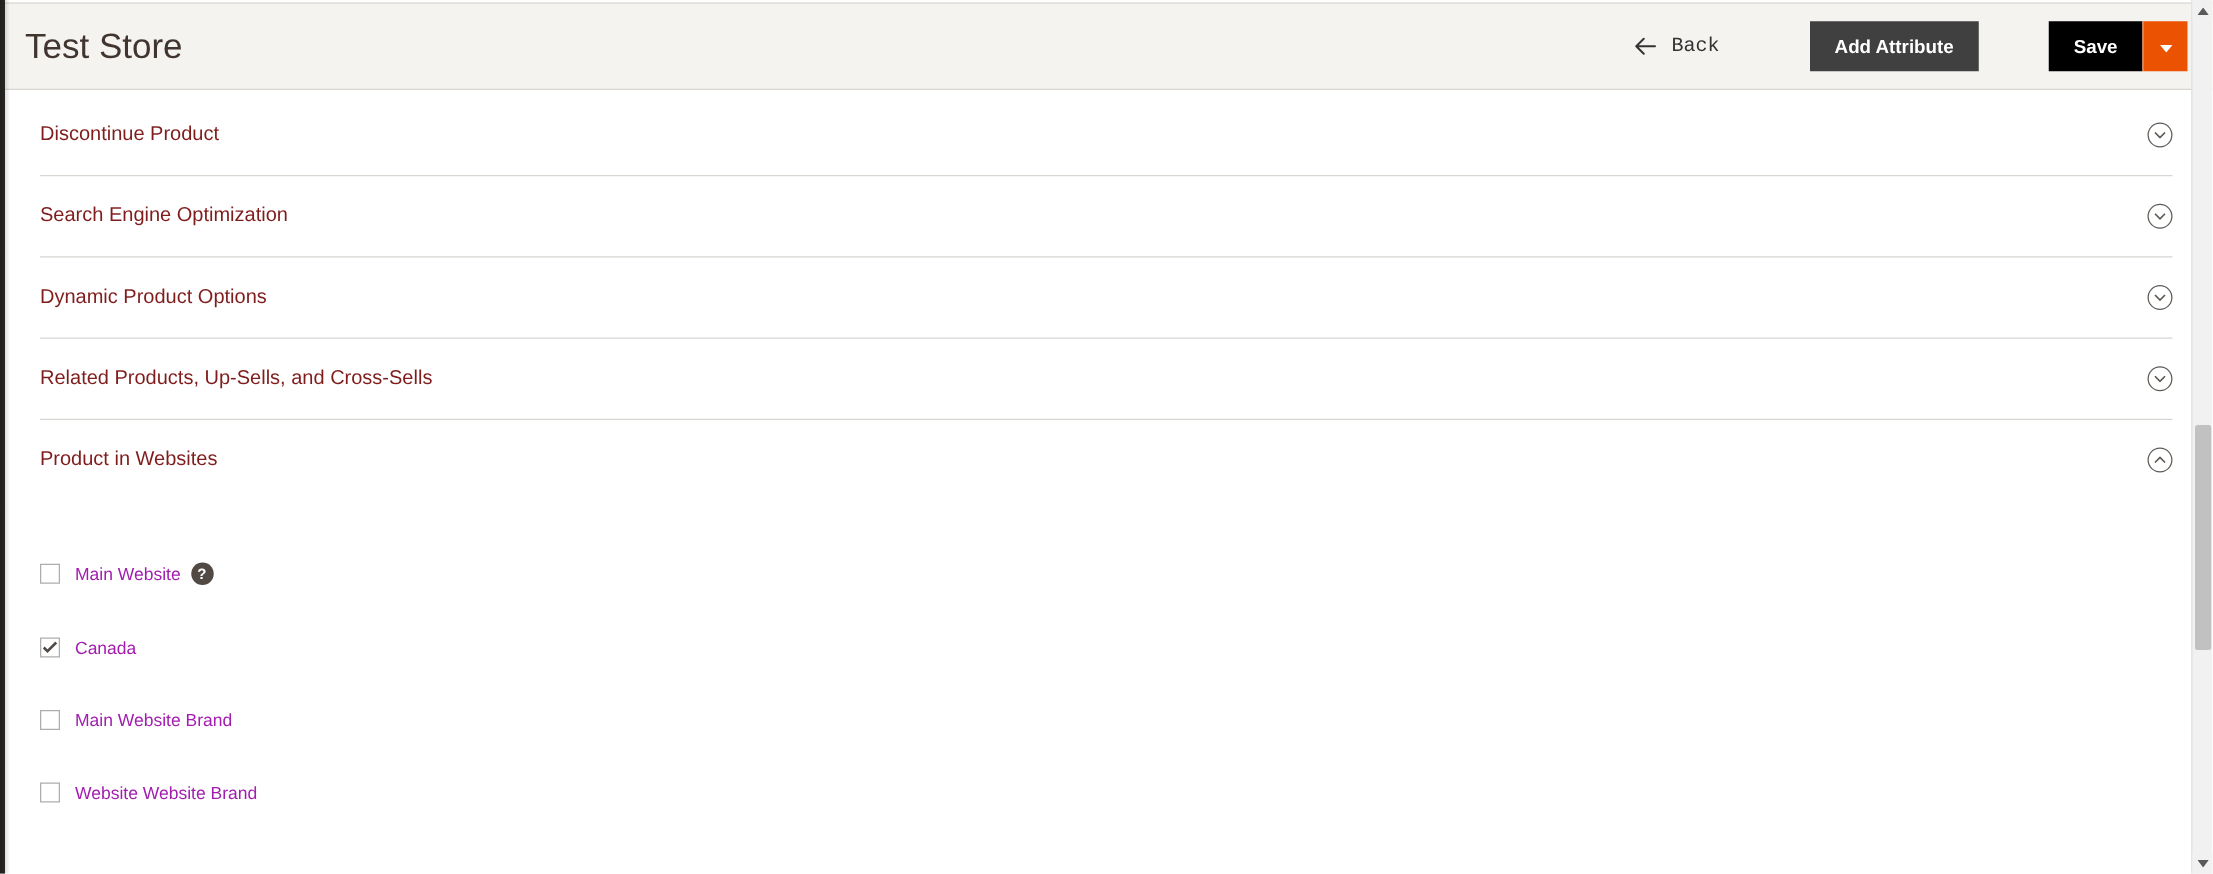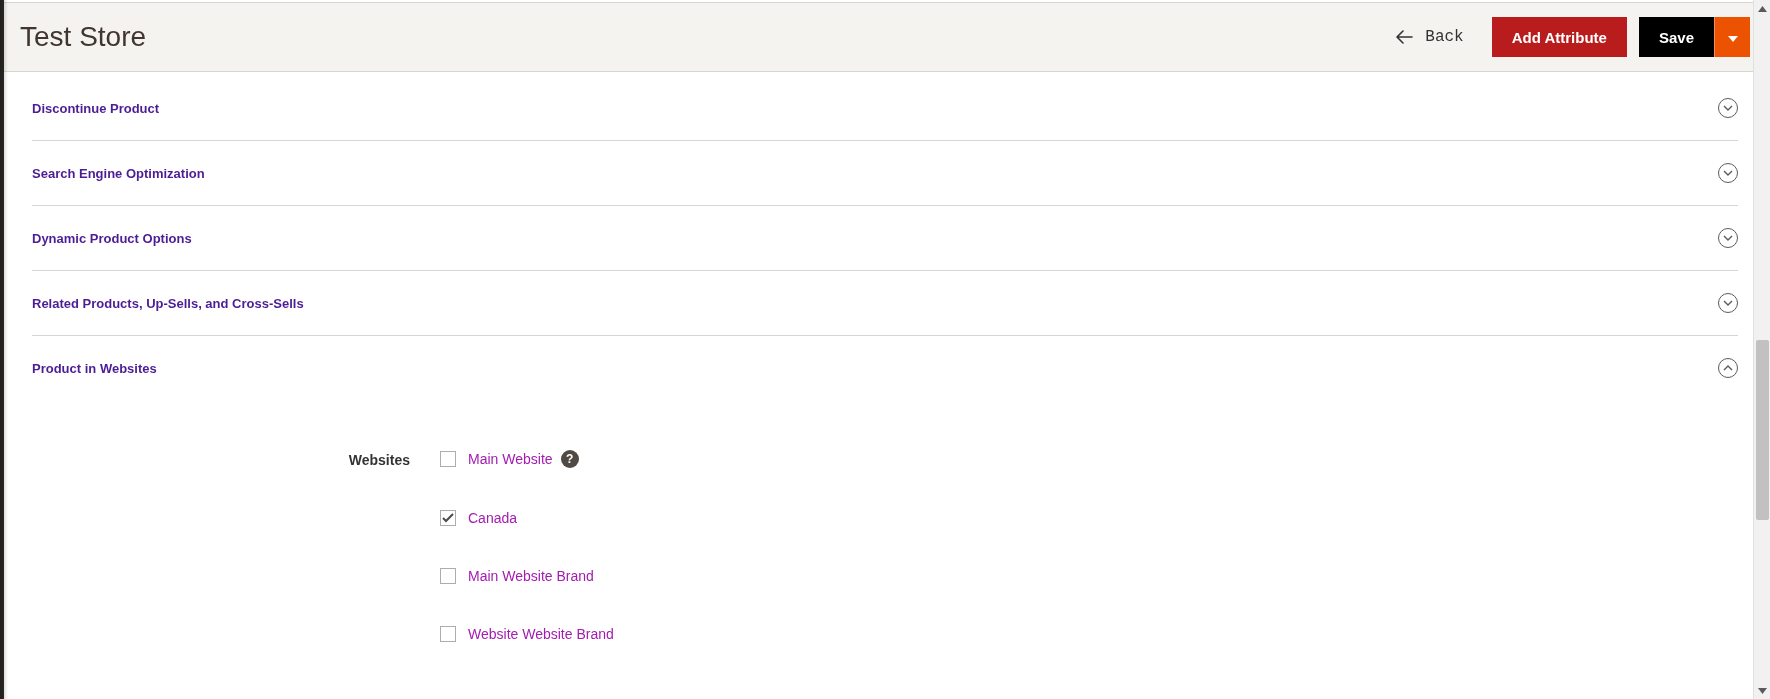--- a/index.html
+++ b/index.html
@@ -32,20 +32,21 @@
   }
   .header {
     height: 70px;
     background: #f5f3f0;
     border-bottom: 1px solid #d9d6d2;
     border-top: 1px solid #d9d6d2;
     display: flex;
     align-items: center;
     padding: 0 20px 0 20px;
     margin-top: 2px;
+    gap: 44px;
   }
   .page-title {
     font-size: 28px;
     font-weight: 400;
     color: #41362f;
     flex: 0 0 auto;
   }
   .header-spacer { flex: 1 1 auto; }
   .back-link {
     display: inline-flex;
@@ -66,21 +67,21 @@
     border: none;
     font-size: 15px;
     font-weight: 600;
     cursor: pointer;
     display: inline-flex;
     align-items: center;
     justify-content: center;
     color: #fff;
     margin-right: 12px;
   }
-  .btn-dark { background: #b91c1c; }
+  .btn-dark { background: #404040; }
   .btn-primary { background: #000000; margin-right: 0; }
   .save-group { display: inline-flex; }
   .save-group .btn { margin-right: 0; }
   .save-dropdown {
     width: 36px;
     height: 40px;
     background: #eb5202;
     border: none;
     border-left: 1px solid rgba(255,255,255,0.35);
     cursor: pointer;
@@ -94,23 +95,23 @@
   }
   .section-row {
     display: flex;
     align-items: center;
     justify-content: space-between;
     padding: 22px 0;
     border-bottom: 1px solid #d9d6d2;
     cursor: pointer;
   }
   .section-title {
-    font-size: 13px;
-    font-weight: 700;
-    color: #4c1d95;
+    font-size: 16px;
+    font-weight: 400;
+    color: #7f1d1d;
   }
   .section-row.first-row { border-top: none; padding-top: 26px; }
   .collapse-icon {
     width: 20px; height: 20px;
     border: 1.5px solid #5f5a55;
     border-radius: 50%;
     display: inline-flex;
     align-items: center;
     justify-content: center;
   }
@@ -264,21 +265,20 @@
       <div class="section-title">Product in Websites</div>
       <span class="collapse-icon">
         <svg width="10" height="6" viewBox="0 0 10 6">
             <path d="M1 5 L5 1 L9 5" stroke-width="1.4"></path>
           </svg>
       </span>
     </div>
 
     <div class="section-body">
       <div class="field-row">
-        <div class="field-label">Websites</div>
         <div class="checkbox-list">
 
           <div class="checkbox-item">
             <span class="checkbox-box">
               
             </span>
             <span class="checkbox-label">Main Website</span>
             <span class="help-icon">?</span>
           </div>
 

